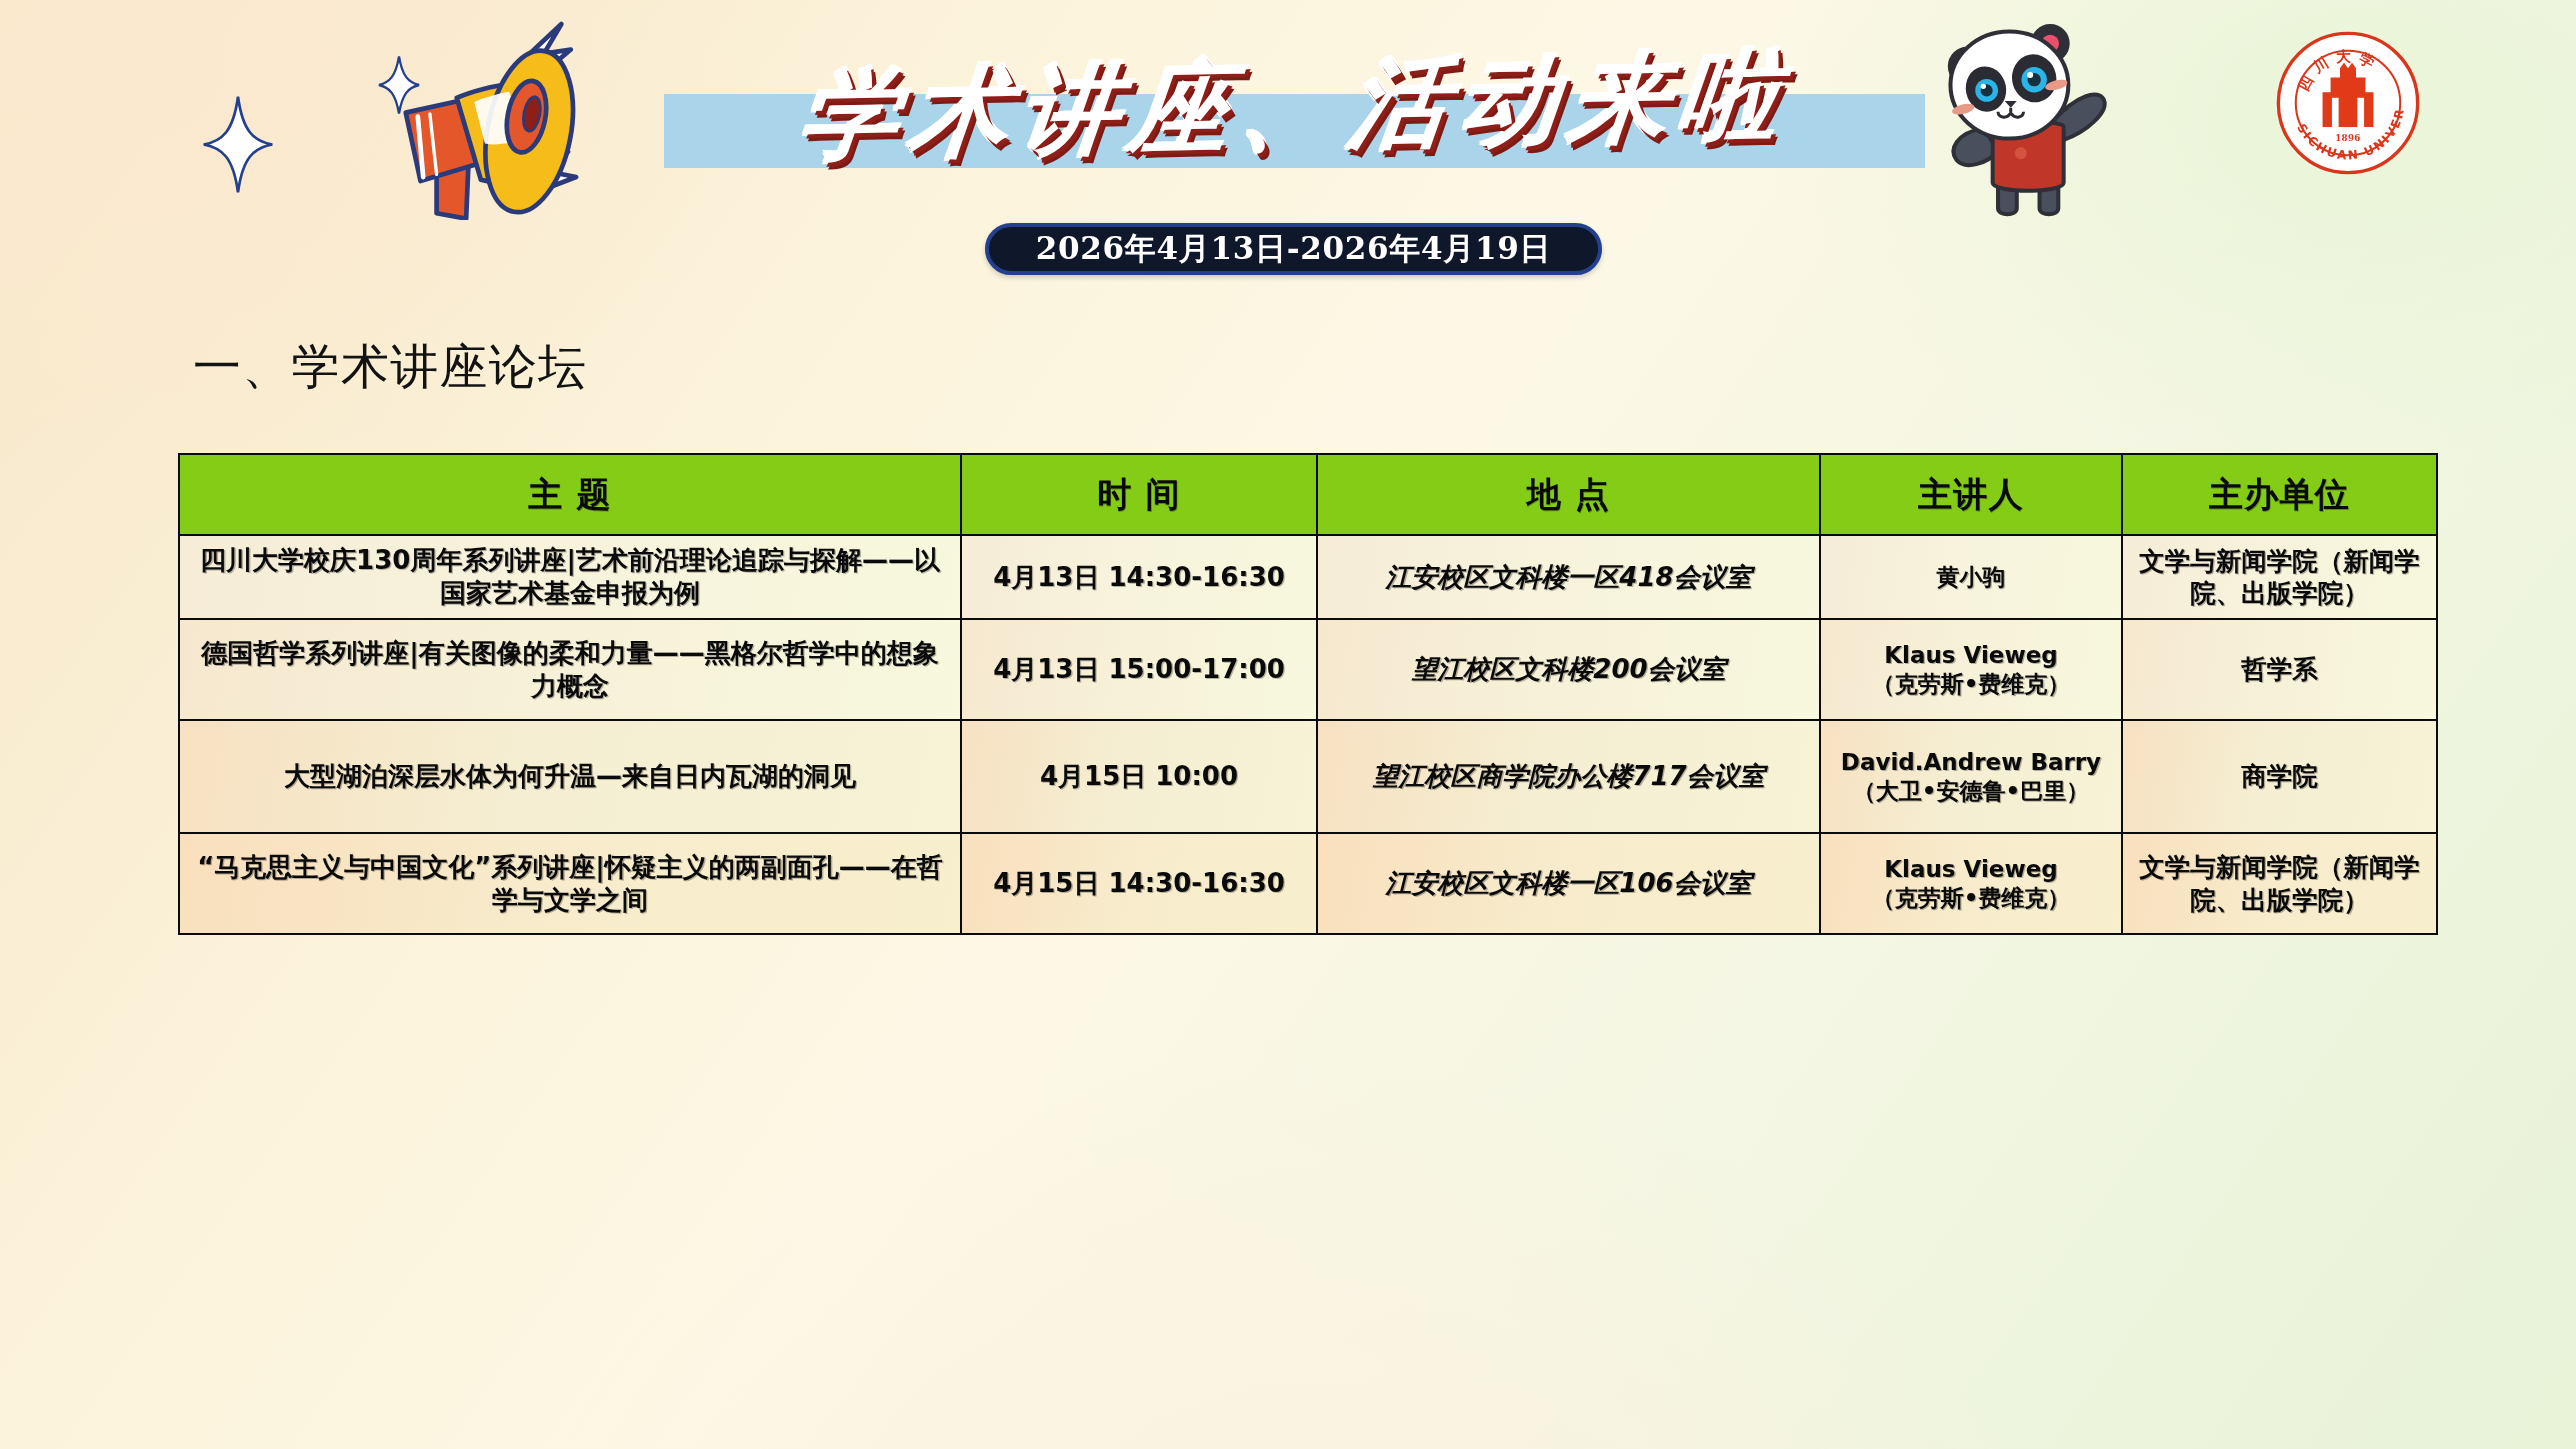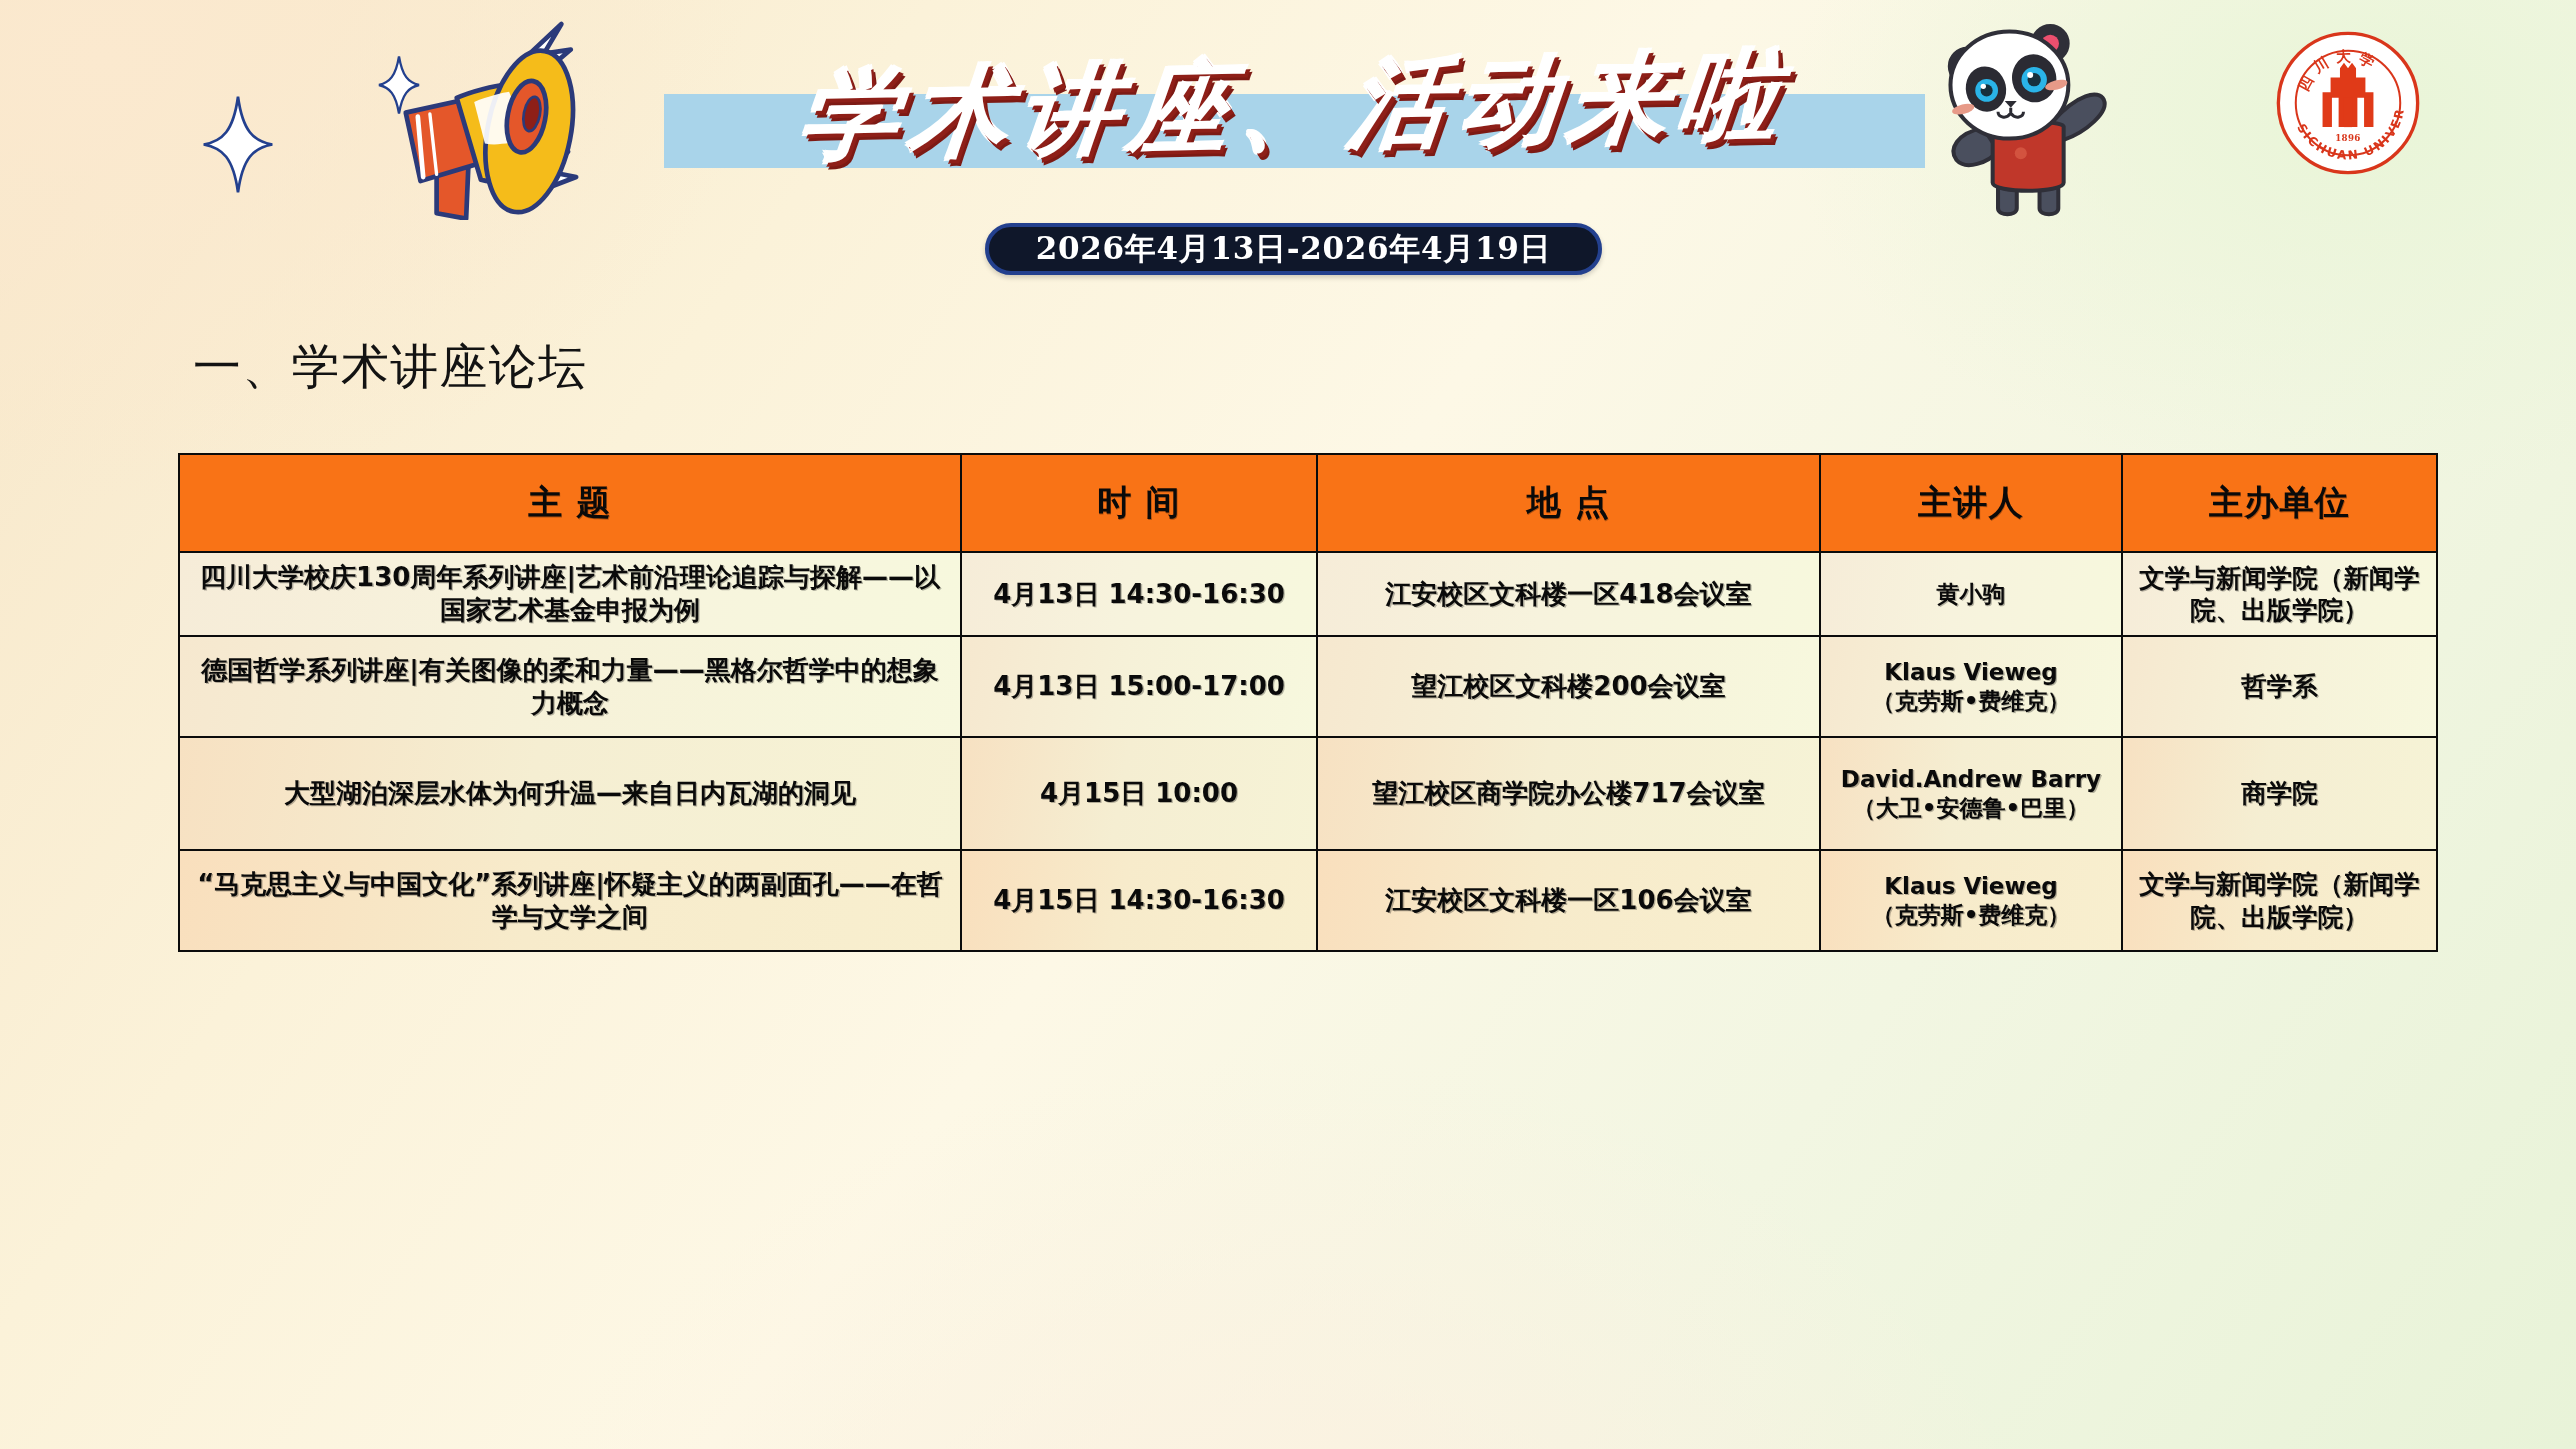--- a/index.html
+++ b/index.html
@@ -131,40 +131,40 @@
     padding: 6.7px 10.7px;
   }
 
   col.c-topic    { width: 782px; }
   col.c-time     { width: 356px;  }
   col.c-place    { width: 503px;  }
   col.c-speaker  { width: 302px;  }
   col.c-org      { width: 315px;  }
 
   table.sched thead th {
-    background: #f97316;
-    height: 98px;
+    background: #84cc16;
+    height: 81px;
     font-family: "DejaVu Sans", "Liberation Sans", sans-serif;
     font-size: 34px;
     font-weight: 700;
     color: #0a0a0a;
     letter-spacing: 1.3px;
     text-shadow: 0.7px 0.7px 0 rgba(0,0,0,0.30);
   }
 
   table.sched tbody td {
     font-family: "DejaVu Sans", "Liberation Sans", sans-serif;
     font-weight: 700;
     color: #0a0a0a;
     text-shadow: 1.3px 1.3px 0 rgba(0,0,0,0.28);
     line-height: 1.26;
   }
   td.topic   { font-size: 26px; margin-left: 25px; }
   td.time    { font-size: 26px; white-space: nowrap; }
-  td.place   { font-size: 26px; }
+  td.place   { font-size: 26px; font-style: italic; }
   td.speaker { font-size: 23px; }
   td.org     { font-size: 25.5px; }
 
   
   tr.r0 td { background: linear-gradient(100deg, #f6ecd8 0%, #f7f3dd 45%, #f7f8dd 100%); }
   tr.r1 td { background: linear-gradient(100deg, #f6e8cf 0%, #f6f1d8 45%, #f7f8de 100%); }
   tr.r2 td { background: linear-gradient(100deg, #f6e5c9 0%, #f2f3d9 45%, #f4f8dc 100%); }
   tr.r3 td { background: linear-gradient(100deg, #f6e3c6 0%, #f0f2d6 45%, #f3f7da 100%); }
   tr.r4 td { background: linear-gradient(100deg, #f7e1c2 0%, #f5eed2 45%, #f6f3d6 100%); }
   tr.r5 td { background: linear-gradient(100deg, #f9dfbd 0%, #f7ebcb 45%, #f8efcf 100%); }

